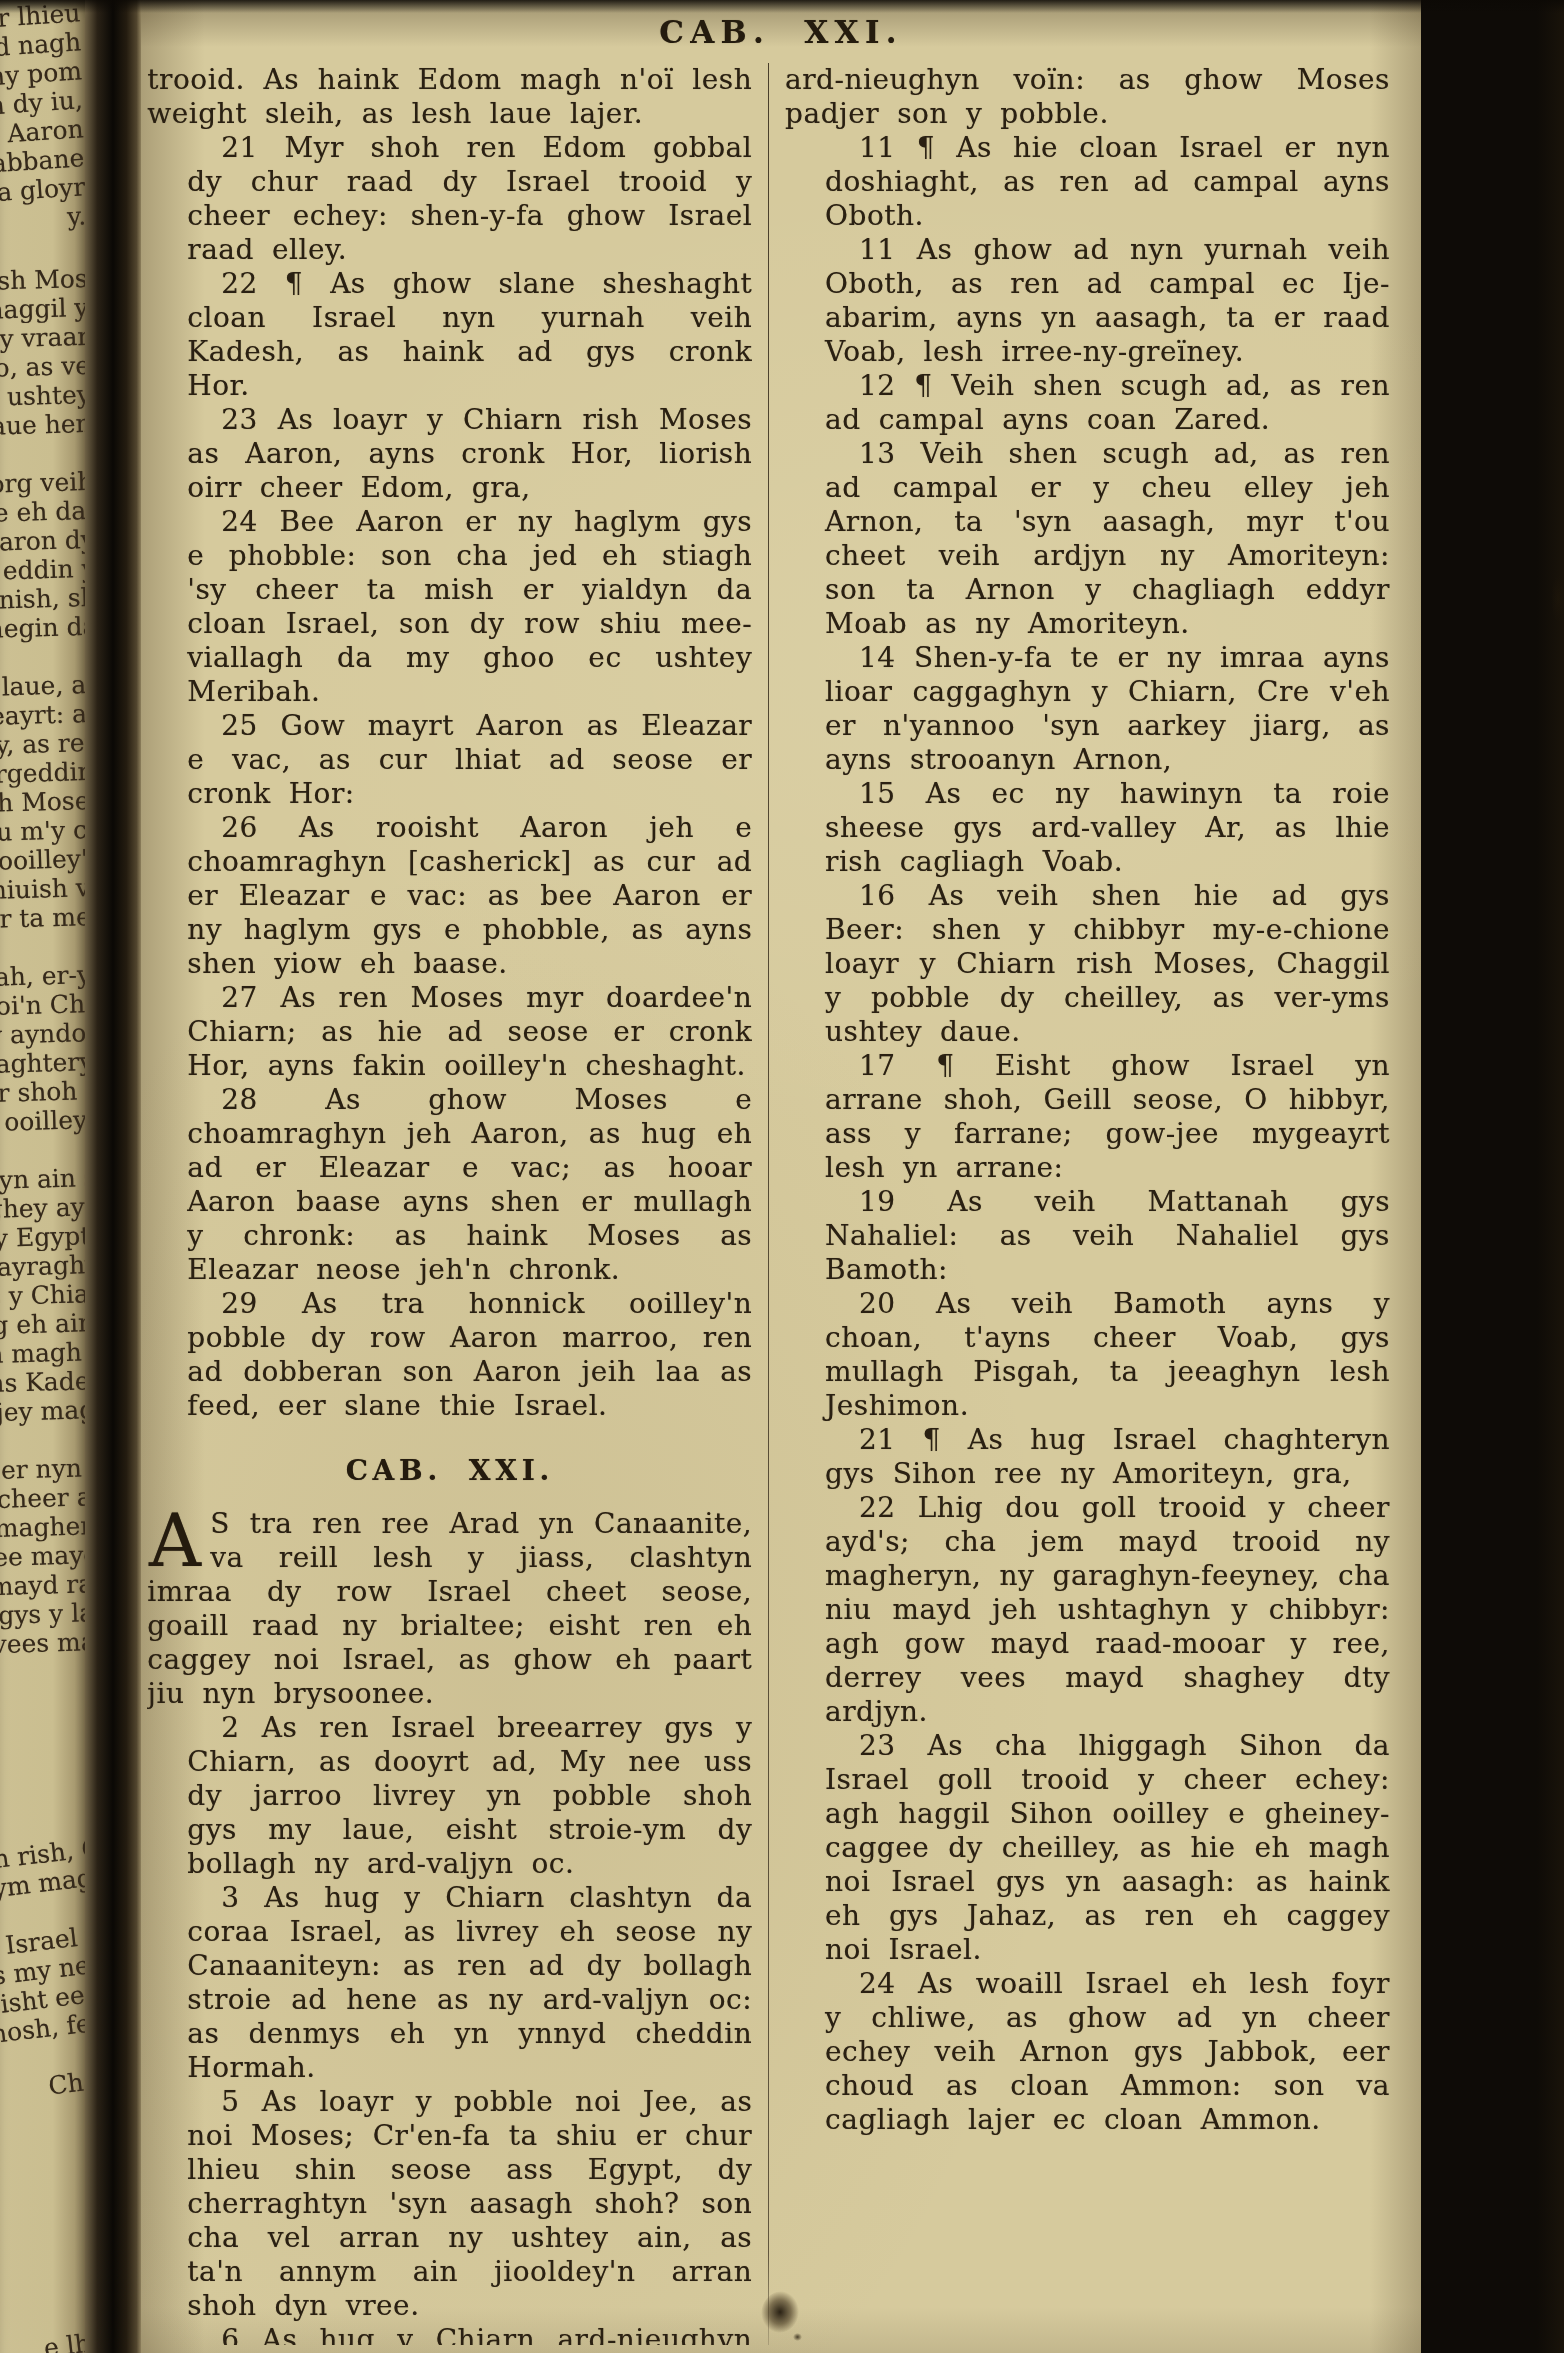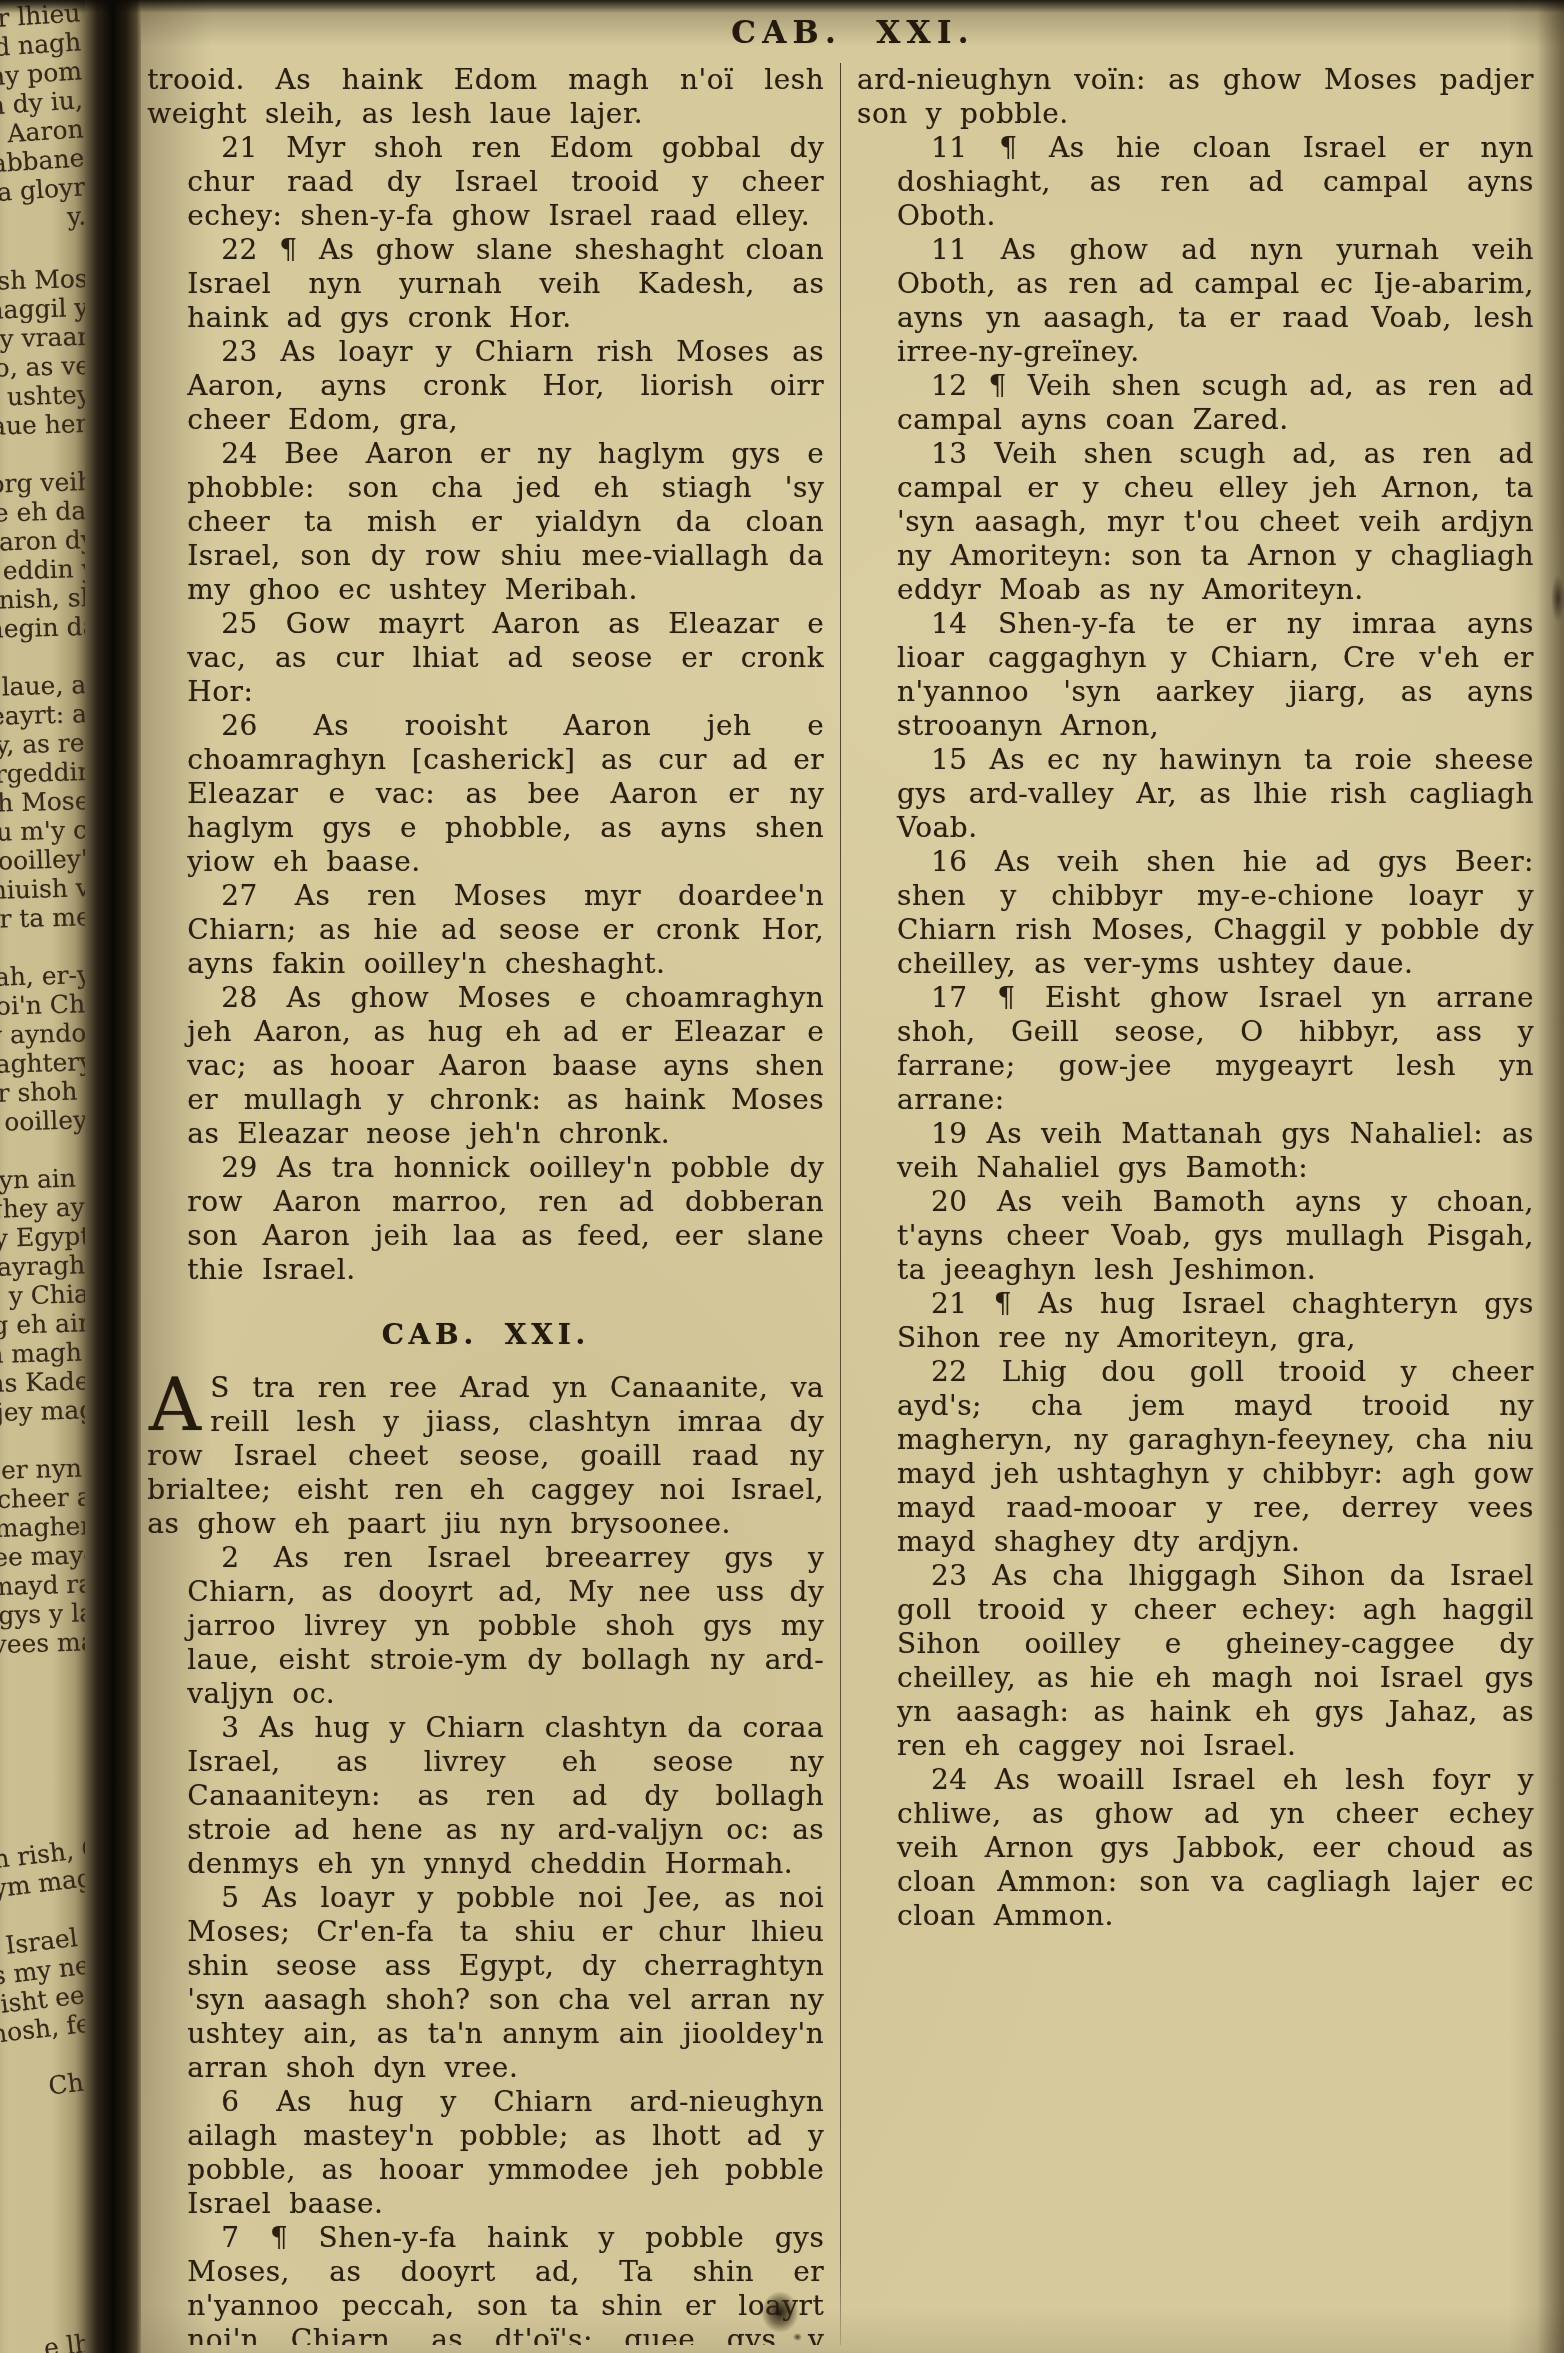--- a/index.html
+++ b/index.html
@@ -29,21 +29,21 @@
   .fragments .frag-line:nth-child(n+63){transform:rotate(-5deg);transform-origin:center right;}
 
   
   .gutter{
     position:absolute;left:85px;top:0;width:56px;height:2354px;
     background:linear-gradient(90deg,#6f6246 0%,#2a2216 22%,#0a0805 50%,#241c10 74%,#51452e 92%,#8d7f5c 100%);
   }
 
   
   .page{
-    position:absolute;left:141px;top:0;width:1424px;height:2354px;overflow:hidden;
+    position:absolute;left:141px;top:0;width:1280px;height:2354px;overflow:hidden;
     background-color:#d6ca9d;
     background-image:
       radial-gradient(1017px 704px at 62% 28%,rgba(255,250,224,0.10),transparent 70%),
       radial-gradient(782px 1174px at 28% 72%,rgba(118,98,58,0.09),transparent 72%),
       linear-gradient(90deg,rgba(74,59,33,0.30) 0%,rgba(74,59,33,0) 5%),
       linear-gradient(270deg,rgba(74,59,33,0.28) 0%,rgba(74,59,33,0) 4%),
       linear-gradient(180deg,rgba(52,39,20,0.35) 0%,rgba(52,39,20,0) 2%),
       linear-gradient(0deg,rgba(52,39,20,0.12) 0%,rgba(52,39,20,0) 2%);
     color:#2a2012;
   }

